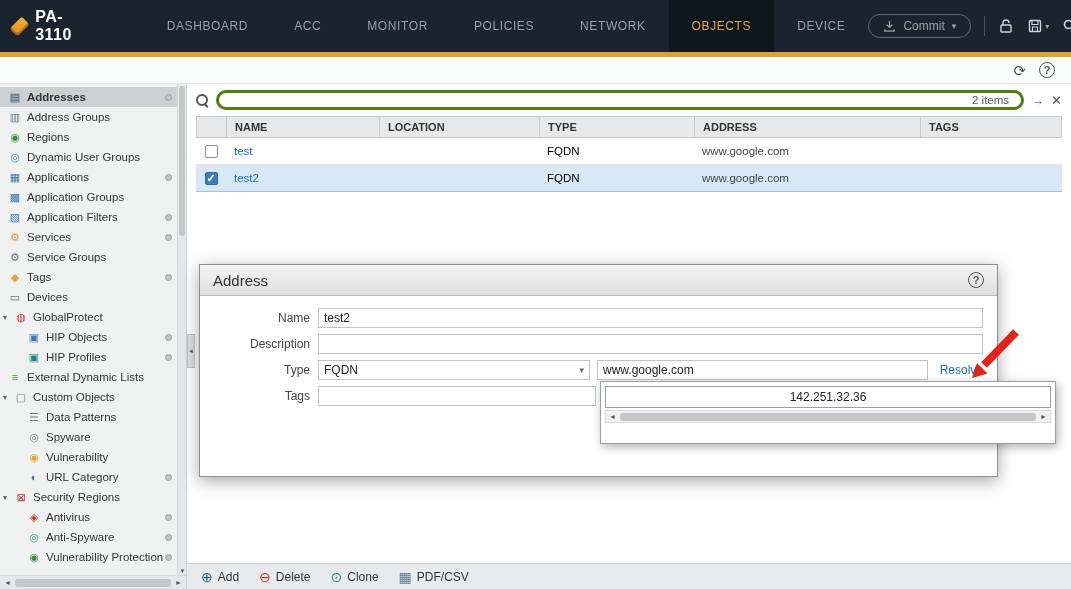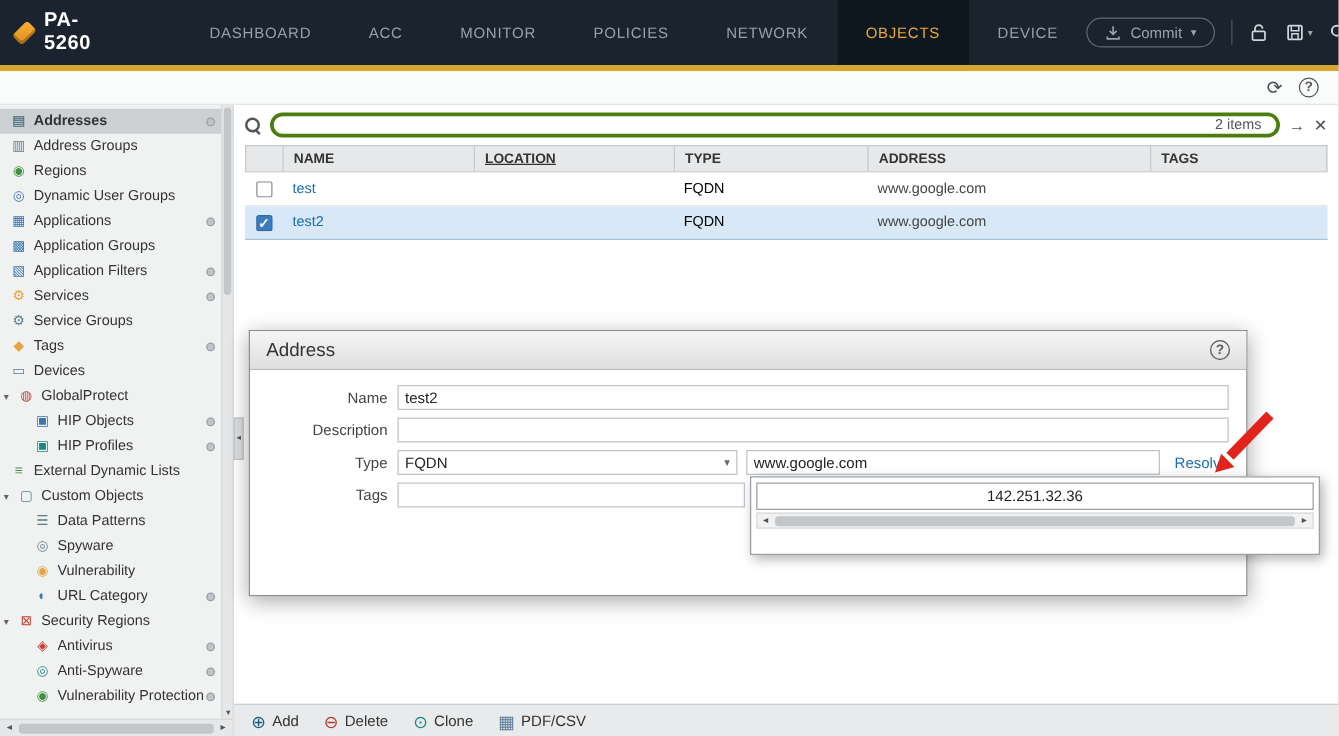--- a/index.html
+++ b/index.html
@@ -63,21 +63,21 @@
   .searchpill { flex:1; height:20px; border:3px solid #4d7c0f; border-radius:11px; background:#fff; display:flex; align-items:center; justify-content:flex-end; padding:0 12px; font-size:11.5px; color:#555; cursor:text; }
   .srch-ic { font-size:13px; color:#555; cursor:pointer; line-height:1; }
 
   
   .grid { margin-top:5px; font-size:11.5px; }
   .thead { display:flex; background:#e7e8e9; border:1px solid #c6c9cc; height:22px; font-size:11px; font-weight:bold; color:#333; }
   .th { padding:4px 8px; border-right:1px solid #c6c9cc; overflow:hidden; white-space:nowrap; }
   .trow { display:flex; height:27px; border-bottom:1px solid #e3e5e7; align-items:center; background:#fff; cursor:pointer; }
   .trow.sel { background:#d9e8f6; border-bottom:1px solid #a9c4da; }
   .td { padding:0 8px; overflow:hidden; white-space:nowrap; }
-  .w-cb{width:30px; display:flex; justify-content:center;} .w-name{width:153px;} .w-loc{width:160px;text-decoration:underline;} .w-type{width:155px;} .w-addr{width:226px;} .w-tags{flex:1;}
+  .w-cb{width:30px; display:flex; justify-content:center;} .w-name{width:153px;} .w-loc{width:160px;} .w-type{width:155px;} .w-addr{width:226px;} .w-tags{flex:1;}
   .cb { width:13px; height:13px; border:1px solid #8a9096; background:#fff; border-radius:2px; cursor:pointer; }
   .cb.checked { background:#3b7dbf; border-color:#2f6aa6; position:relative; }
   .cb.checked::after { content:"✓"; position:absolute; left:1px; top:-1px; color:#fff; font-size:11px; font-weight:bold; }
   .linkcell { color:#1a6dae; }
   .addrcell { color:#444; }
 
   
   .footer { height:26px; background:#e9eaeb; border-top:1px solid #cdd0d2; display:flex; align-items:center; gap:20px; padding-left:14px; font-size:12px; color:#333; }
   .fbtn { display:flex; align-items:center; gap:5px; cursor:pointer; }
   .fic { font-size:14px; line-height:1; }
@@ -109,21 +109,21 @@
   .annot { position:absolute; left:958px; top:326px; z-index:40; pointer-events:none; }
 </style>
 </head>
 <body>
 
 <div class="page">
 
   <header class="topbar">
     <div class="logo">
       <span class="logo-mark"></span>
-      <span class="devname">PA-5260</span>
+      <span class="devname">PA-3110</span>
     </div>
     <nav class="tabs">
       <div class="tab">DASHBOARD</div>
       <div class="tab">ACC</div>
       <div class="tab">MONITOR</div>
       <div class="tab">POLICIES</div>
       <div class="tab">NETWORK</div>
       <div class="tab active">OBJECTS</div>
       <div class="tab">DEVICE</div>
     </nav>

